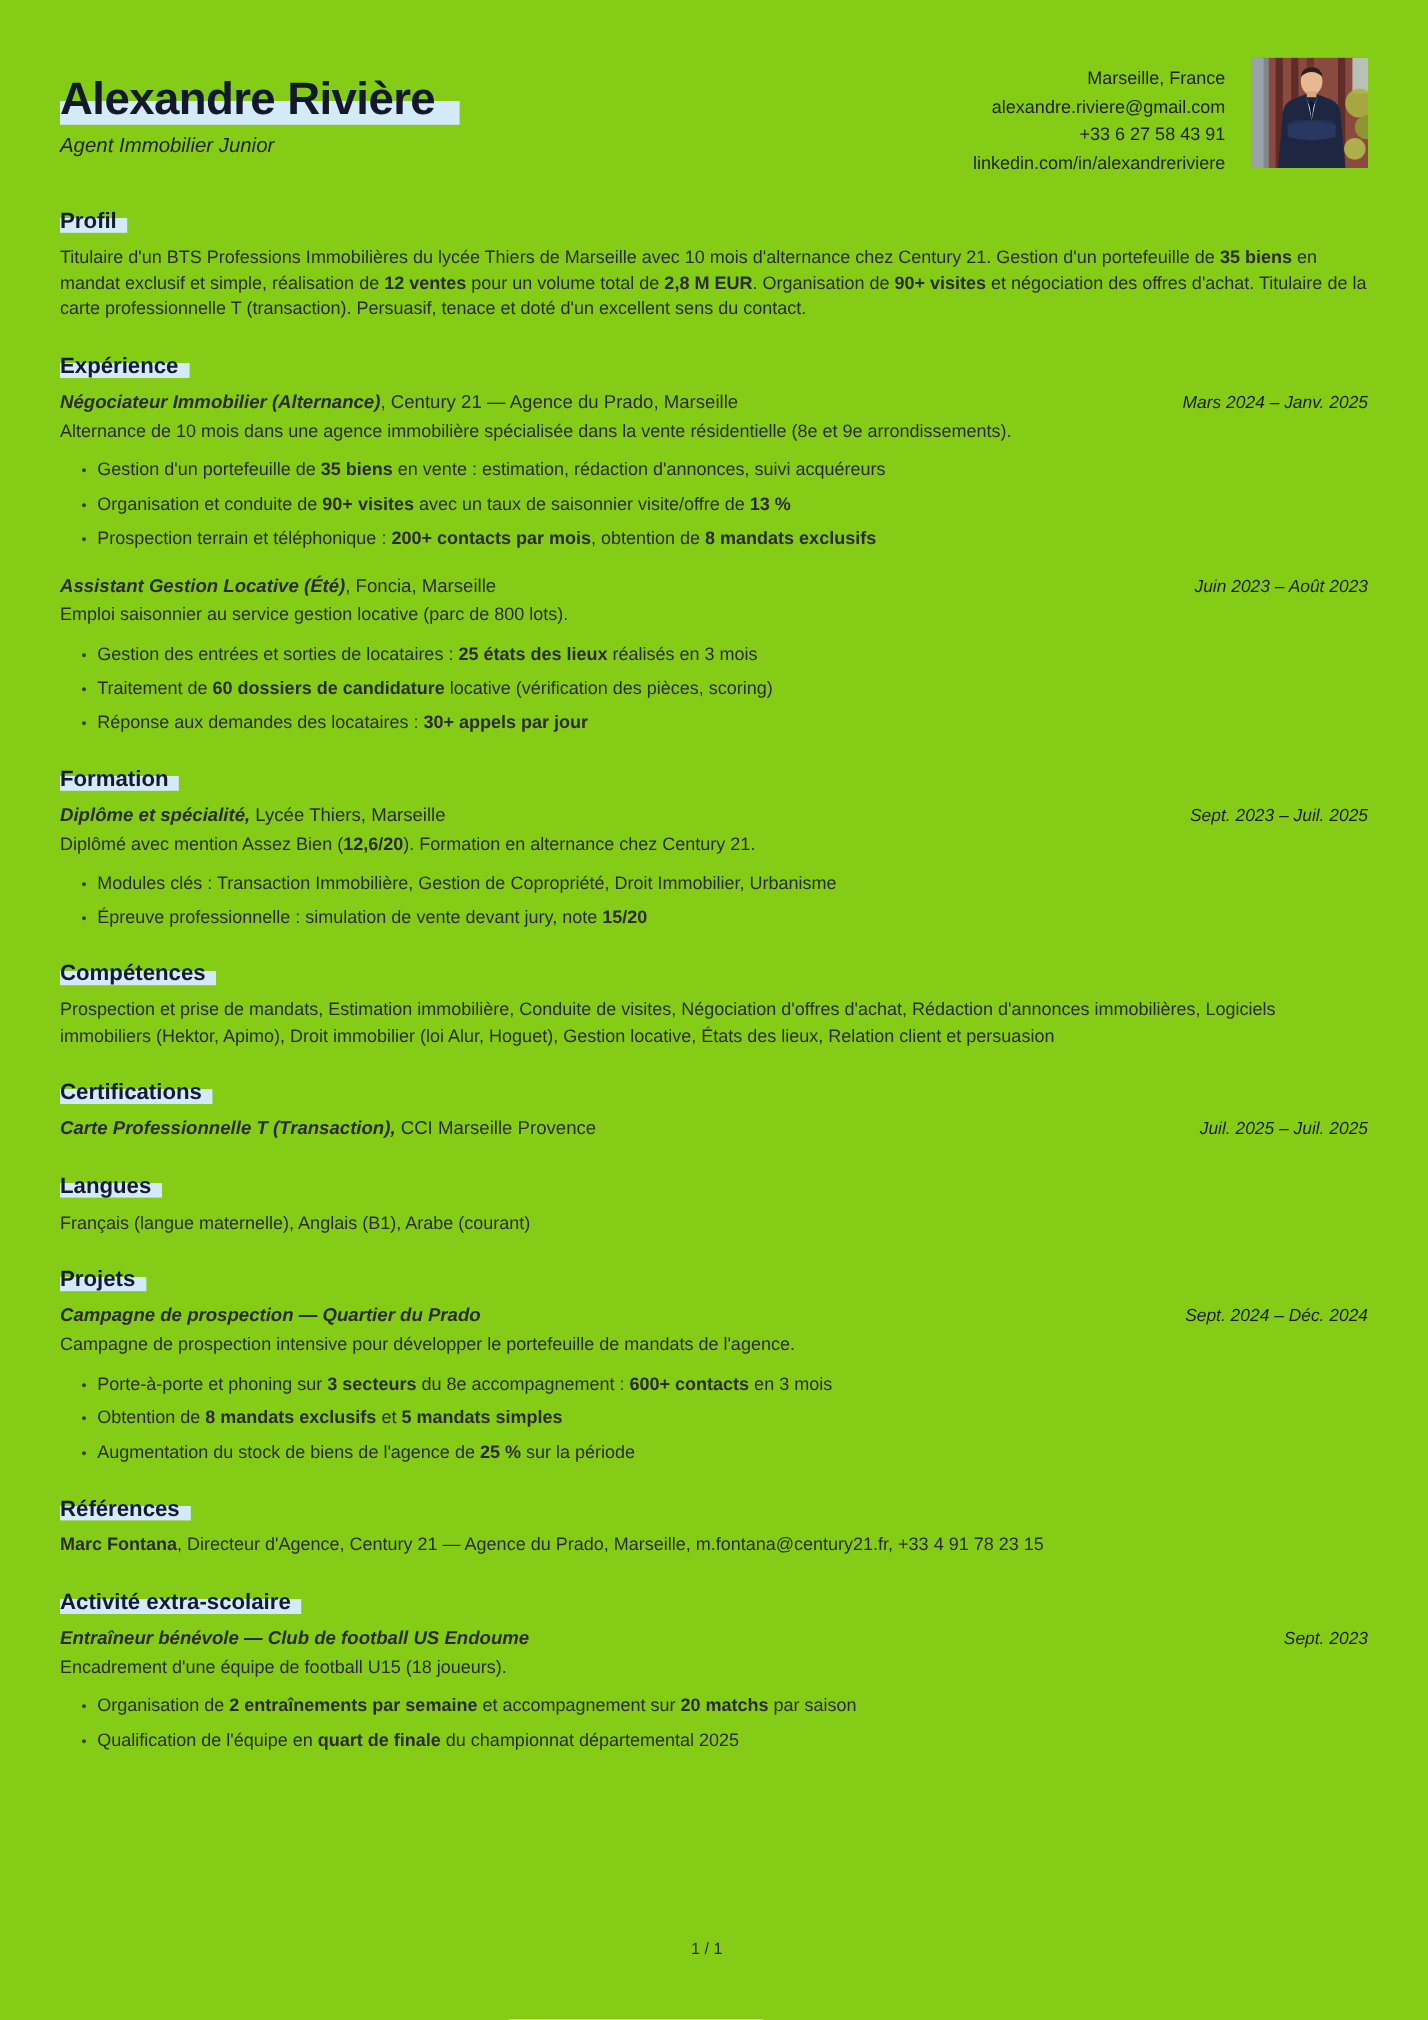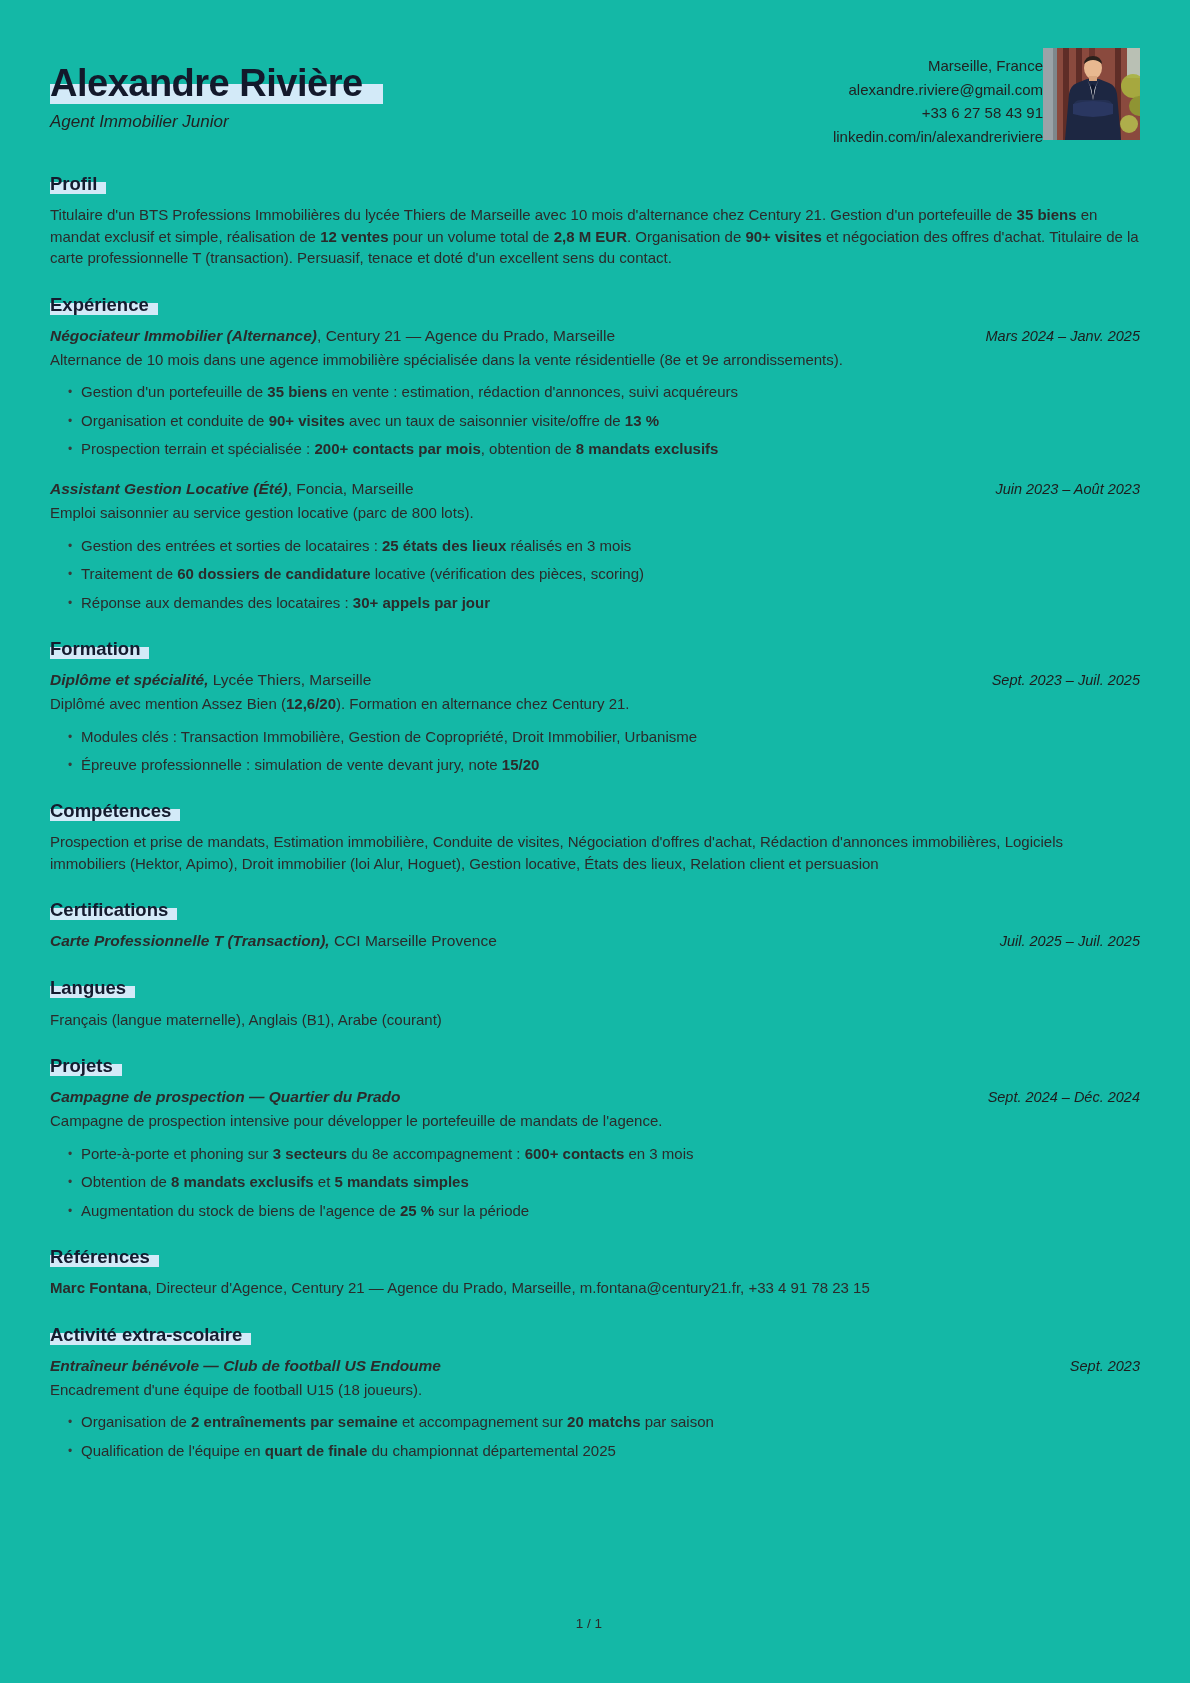--- a/index.html
+++ b/index.html
@@ -1,20 +1,20 @@
 <!DOCTYPE html>
 <html lang="fr" style="--hl: #d3eaf8;"><head>
 <meta charset="utf-8">
 <style>
   html,body{margin:0;padding:0;background:#e9e9e9;}
   .page{
     position:relative;
     width:1190px;height:1683px;
     margin:0 auto;
-    background:#14b8a6;
+    background:#84cc16;
     font-family:"Liberation Sans","DejaVu Sans",sans-serif;
     color:#2b2b2b;
     box-sizing:border-box;
     padding:46px 50px 0 50px;
     overflow:hidden;
   }
   
   .header{display:flex;align-items:flex-start;}
   .header-left{flex:1 1 auto;padding-top:16px;}
   h1.name{
@@ -34,20 +34,21 @@
     font-size:17px;
     color:#222;
     margin-top:6px;
   }
   .contact{
     text-align:right;
     font-size:15px;
     line-height:23.5px;
     color:#222;
     padding-top:8px;
+    margin-right:22px;
     white-space:nowrap;
   }
   .photo{
     width:97px;height:92px;
     flex:0 0 auto;
     margin-top:2px;
     overflow:hidden;
   }
   .photo svg{display:block;width:100%;height:100%;}
   
@@ -173,21 +174,21 @@
         <h2 class="sec-head"><span class="hl">Expérience</span></h2>
         <div class="entry">
           <div class="entry-head">
             <div class="entry-title"><span class="bi">Négociateur Immobilier (Alternance)</span><span>, Century 21 — Agence du Prado, Marseille</span></div>
             <div class="entry-date">Mars 2024 – Janv. 2025</div>
           </div>
           <p class="entry-desc"><span>Alternance de 10 mois dans une agence immobilière spécialisée dans la vente résidentielle (8e et 9e arrondissements).</span></p>
           <ul class="bullets">
             <li><span>Gestion d'un portefeuille de </span><span class="b">35 biens</span><span> en vente : estimation, rédaction d'annonces, suivi acquéreurs</span></li>
             <li><span>Organisation et conduite de </span><span class="b">90+ visites</span><span> avec un taux de saisonnier visite/offre de </span><span class="b">13 %</span></li>
-            <li><span>Prospection terrain et spécialisée : </span><span class="b">200+ contacts par mois</span><span>, obtention de </span><span class="b">8 mandats exclusifs</span></li>
+            <li><span>Prospection terrain et téléphonique : </span><span class="b">200+ contacts par mois</span><span>, obtention de </span><span class="b">8 mandats exclusifs</span></li>
           </ul>
         </div>
         <div class="entry">
           <div class="entry-head">
             <div class="entry-title"><span class="bi">Assistant Gestion Locative (Été)</span><span>, Foncia, Marseille</span></div>
             <div class="entry-date">Juin 2023 – Août 2023</div>
           </div>
           <p class="entry-desc"><span>Emploi saisonnier au service gestion locative (parc de 800 lots).</span></p>
           <ul class="bullets">
             <li><span>Gestion des entrées et sorties de locataires : </span><span class="b">25 états des lieux</span><span> réalisés en 3 mois</span></li>

